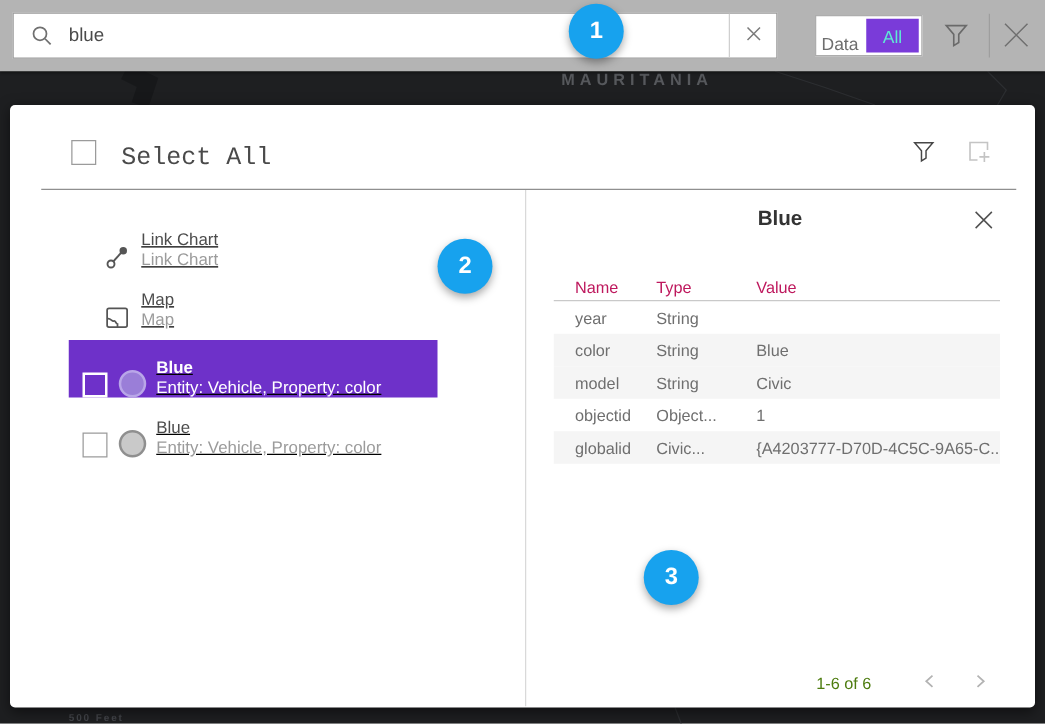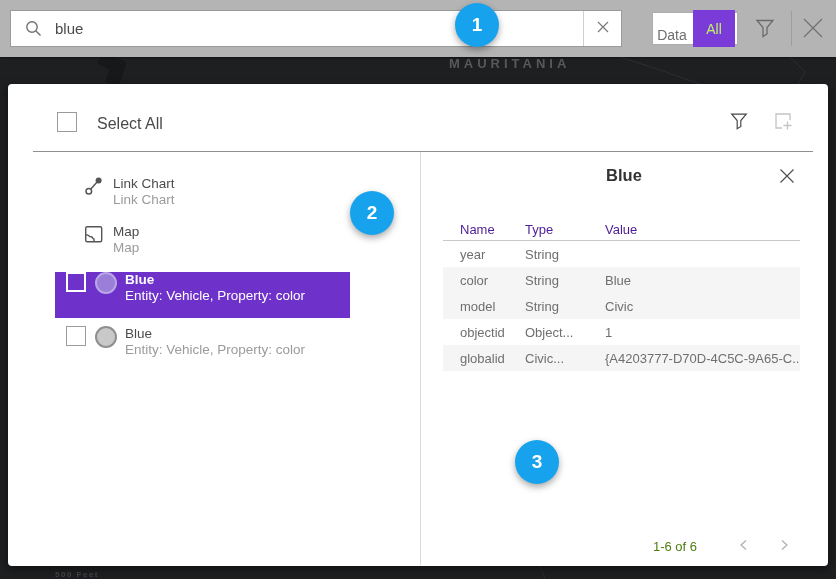--- a/index.html
+++ b/index.html
@@ -17,58 +17,58 @@
 
   
   .toolbar { position:absolute; left:0; top:0; width:836px; height:57px; background:#b4b4b4; box-shadow:0 1px 2px rgba(0,0,0,.4); }
   .searchbox { position:absolute; left:10px; top:10px; width:612px; height:37px; background:#ffffff; border:1px solid #9a9a9a; display:flex; align-items:center; }
   .search-icon { margin-left:14px; display:flex; }
   .search-input { flex:1; border:none; outline:none; font-family:"Liberation Sans",sans-serif; font-size:15px; color:#4a4a4a; padding-left:13px; height:100%; background:transparent; }
   .search-clear { width:38px; height:100%; border:none; border-left:1px solid #cfcfcf; background:transparent; display:flex; align-items:center; justify-content:center; cursor:pointer; }
 
   .toggle { position:absolute; left:652px; top:12px; width:86px; height:33px; background:#ffffff; border:1px solid #adadad; display:flex; align-items:center; }
   .toggle-opt { flex:1; height:100%; display:flex; align-items:center; justify-content:center; font-size:14px; color:#6e6e6e; cursor:pointer;margin-top:12px; }
-  .toggle-opt.active { background:#7a3bd9; color:#bef264; margin:2px; height:37px; flex:0 0 42px; }
+  .toggle-opt.active { background:#7a3bd9; color:#5eead4; margin:2px; height:27px; flex:0 0 42px; }
 
   .tb-funnel { position:absolute; left:754px; top:17px; width:22px; height:22px; background:none; border:none; cursor:pointer; }
   .tb-divider { position:absolute; left:791px; top:11px; width:1px; height:35px; background:#9e9e9e; }
   .tb-close { position:absolute; left:799px; top:15px; width:28px; height:28px; background:none; border:none; cursor:pointer; }
 
   
   .panel { position:absolute; left:8px; top:84px; width:820px; height:482px; background:#ffffff; border-radius:4px; box-shadow:0 3px 10px rgba(0,0,0,.5); }
   .selall-check { position:absolute; left:49px; top:28px; width:20px; height:20px; border:1px solid #9b9b9b; background:#fff; cursor:pointer; }
-  .selall-label { position:absolute; left:89px; top:31px; font-size:16px; color:#4a4a4a; }
+  .selall-label { position:absolute; left:89px; top:31px; font-size:20px; color:#4a4a4a;font-family:Liberation Mono, monospace; }
   .pn-funnel { position:absolute; left:721px; top:27px; width:20px; height:20px; background:none; border:none; cursor:pointer; }
   .pn-add { position:absolute; left:763px; top:25px; width:24px; height:24px; background:none; border:none; cursor:pointer; }
   .hdivider { position:absolute; left:25px; top:67px; width:780px; height:1px; background:#8f8f8f; }
   .vdivider { position:absolute; left:412px; top:68px; width:1px; height:413px; background:#d9d9d9; }
 
   
-  .list-item { position:absolute; display:flex; align-items:flex-start; }
+  .list-item { position:absolute; display:flex; align-items:flex-end;text-decoration:underline; }
   .li-texts { display:flex; flex-direction:column; line-height:16px; }
   .li-title { font-size:13.5px; color:#4c4c4c; }
   .li-sub { font-size:13.5px; color:#9b9b9b; }
   .li-icon { width:20px; height:20px; margin-right:9px; display:flex; align-items:center; justify-content:center; }
   .item-link  { left:76px; top:92px;  height:40px; }
   .item-map   { left:76px; top:140px; height:40px; }
   .item-sel   { left:47px; top:188px; width:295px; height:46px; background:#6e31c9; padding-left:11px; }
   .item-sel .li-title { color:#ffffff; font-weight:bold; }
   .item-sel .li-sub { color:#ffffff; }
   .item-blue2 { left:47px; top:242px; width:295px; height:40px; padding-left:11px; }
   .row-check { width:20px; height:20px; border:1px solid #9b9b9b; background:transparent; margin-right:9px; flex:0 0 20px; cursor:pointer; }
   .item-sel .row-check { border:2px solid #ffffff; }
   .entity-dot { width:22px; height:22px; border-radius:50%; margin-right:8px; flex:0 0 22px; }
   .dot-sel { background:#9a7ed8; border:2px solid #b9a6e8; }
   .dot-plain { background:#c9c9c9; border:2px solid #8f8f8f; }
 
   
   .detail-title { position:absolute; left:412px; top:82px; width:408px; text-align:center; font-size:16.5px; font-weight:bold; color:#333333; }
   .detail-close { position:absolute; left:769px; top:83px; width:20px; height:20px; background:none; border:none; cursor:pointer; }
   .detail-table { position:absolute; left:435px; top:134px; width:357px; font-size:13px; color:#6f6f6f; }
-  .t-head { display:grid; grid-template-columns:65px 80px 1fr; padding-left:17px; height:23px; align-items:center; border-bottom:1px solid #c9c9c9; color:#4c1d95; }
+  .t-head { display:grid; grid-template-columns:65px 80px 1fr; padding-left:17px; height:23px; align-items:center; border-bottom:1px solid #c9c9c9; color:#be185d; }
   .t-row { display:grid; grid-template-columns:65px 80px 1fr; padding-left:17px; height:26px; align-items:center; white-space:nowrap; }
   .t-row.alt { background:#f5f5f5; }
   .t-row span { overflow:hidden; }
   .pag-label { position:absolute; left:612px; top:455px; width:110px; text-align:center; font-size:13px; color:#4d7c0f; }
   .pag-prev, .pag-next { position:absolute; top:452px; width:20px; height:20px; background:none; border:none; cursor:pointer; }
   .pag-prev { left:726px; } .pag-next { left:766px; }
 
   
   .badge { position:absolute; width:44px; height:44px; border-radius:50%; background:#17a2ee; color:#ffffff; font-size:19px; font-weight:bold; display:flex; align-items:center; justify-content:center; box-shadow:0 3px 7px rgba(0,0,0,.35); }
   .badge-1 { left:455px; top:3px; }

